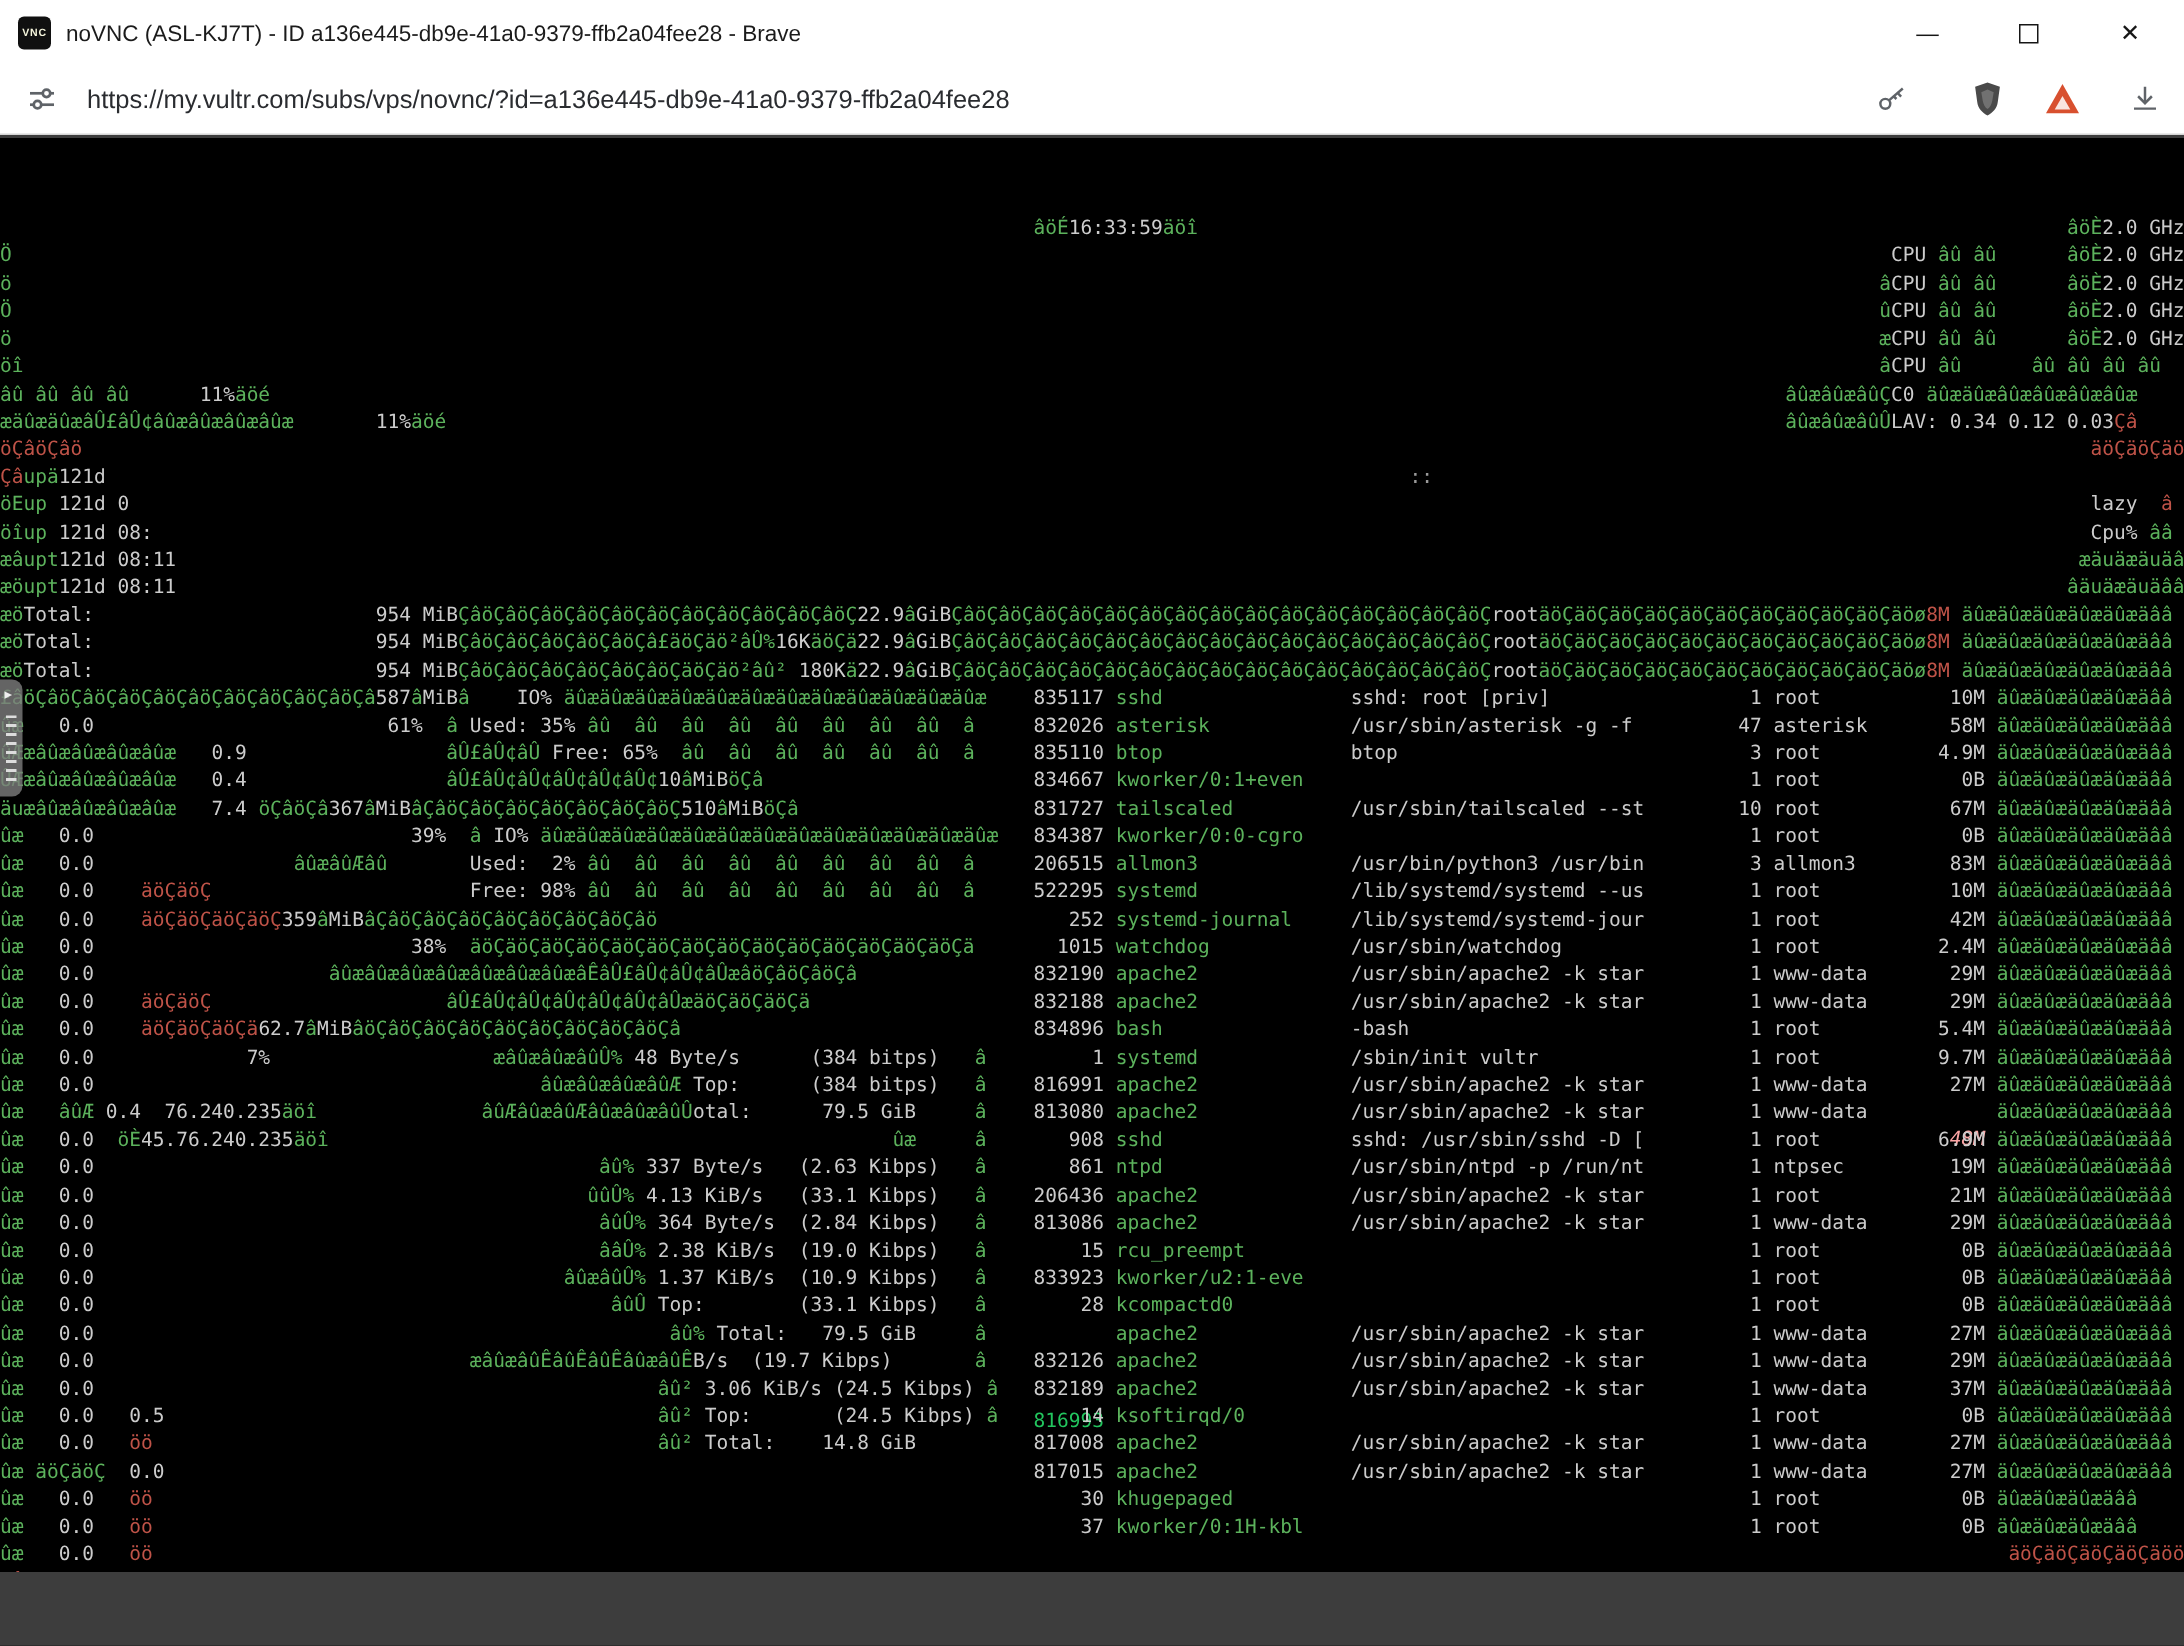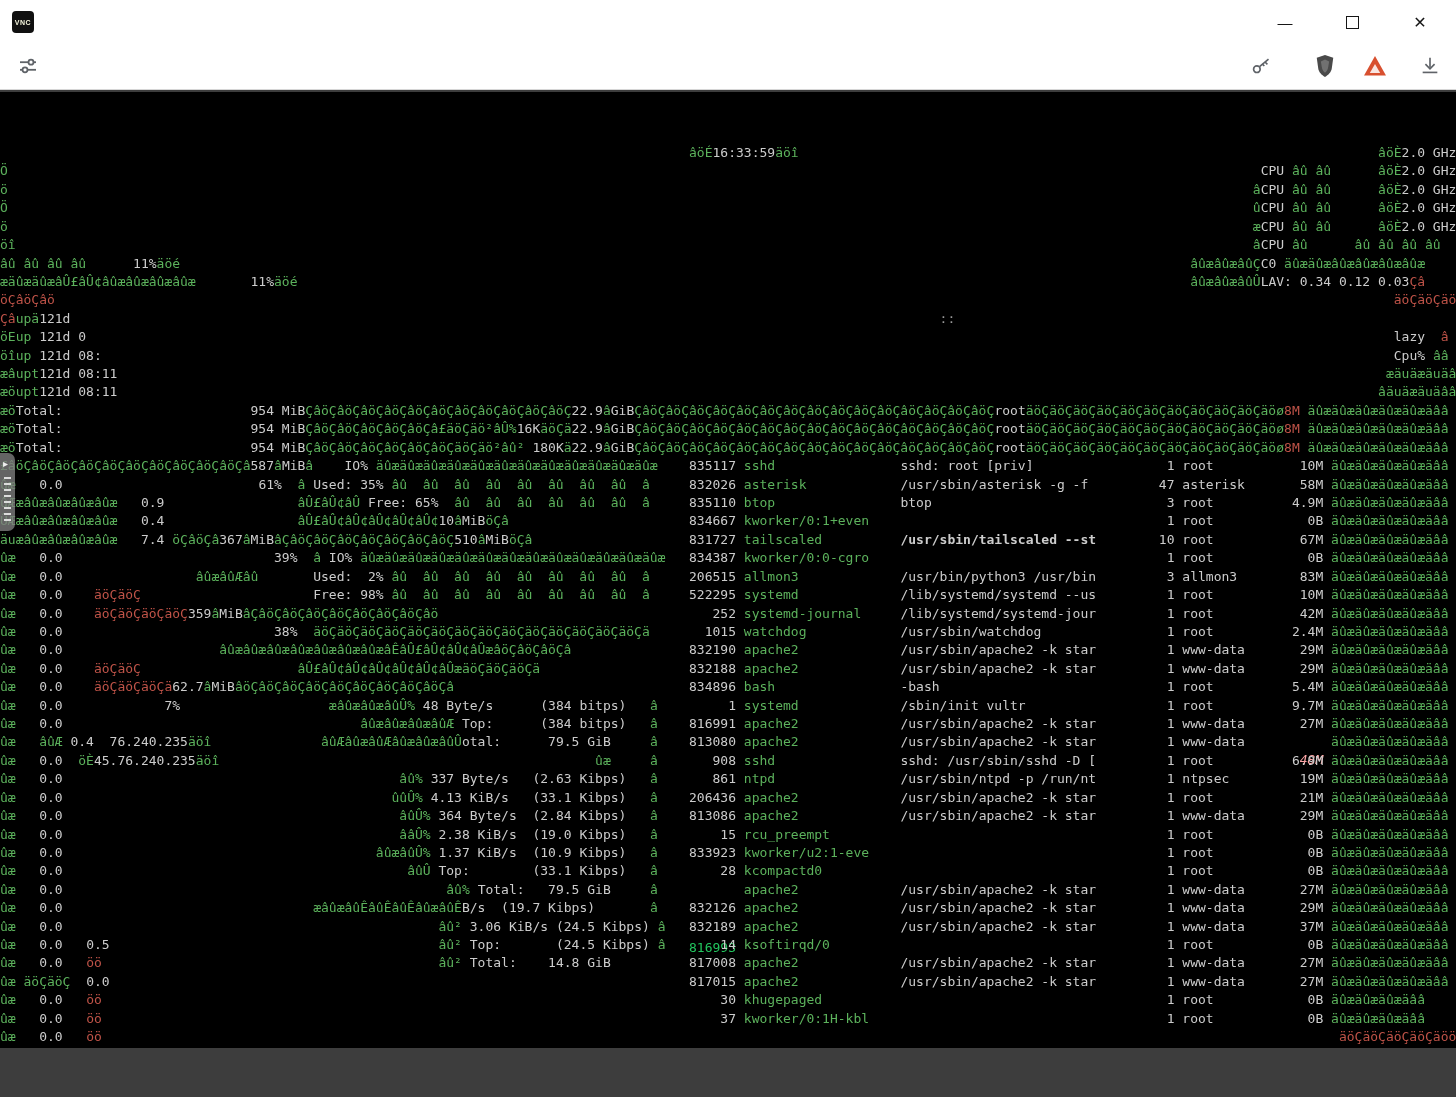--- a/index.html
+++ b/index.html
@@ -43,40 +43,42 @@
           border-radius:0 7px 7px 0}
   .handle .arrow{position:absolute;top:5px;left:3px;font-size:10px;color:#efefef;font-family:"DejaVu Sans",sans-serif}
   .handle .grip{position:absolute;left:4px;top:24px;width:7px;height:46px;
                 background:repeating-linear-gradient(to bottom,#dcdcdc 0 2px,transparent 2px 6px)}
 </style>
 </head>
 <body>
 
 <div class="titlebar">
   <div class="favicon">VNC</div>
+  <div class="wintitle">noVNC (ASL-KJ7T) - ID a136e445-db9e-41a0-9379-ffb2a04fee28 - Brave</div>
   <div class="winbtn min">—</div>
   <div class="winbtn max">
     <span class="maxbox"></span>
   </div>
   <div class="winbtn close">✕</div>
 </div>
 
 <div class="addressbar">
   <div class="abicon tune">
     <span>
       <svg width="20" height="20" viewBox="0 0 20 20">
         <g stroke="#5f6368" stroke-width="1.8" fill="none">
           <line x1="2" y1="6.2" x2="18" y2="6.2"></line>
             <line x1="2" y1="13.8" x2="18" y2="13.8"></line>
         </g>
         <circle cx="13" cy="6.2" r="2.5" fill="#ffffff" stroke="#5f6368" stroke-width="1.8"></circle>
         <circle cx="7" cy="13.8" r="2.5" fill="#ffffff" stroke="#5f6368" stroke-width="1.8"></circle>
       </svg>
     </span>
   </div>
+  <div class="urltext">https://my.vultr.com/subs/vps/novnc/?id=a136e445-db9e-41a0-9379-ffb2a04fee28</div>
   <div class="abicon key">
     <span>
       <svg width="22" height="22" viewBox="0 0 24 24" fill="none" stroke="#5f6368" stroke-width="1.8">
         <circle cx="7.5" cy="15.5" r="3.6"></circle>
         <path d="M10.4 12.8 L20.2 4.4"></path>
           <path d="M16.4 7.6 L19 10.2"></path>
           <path d="M13.6 10 L15.6 12"></path>
       </svg>
     </span>
   </div>
@@ -274,21 +276,21 @@
       <span class="tseg" style="left: 219.24px; top: 438.82px; color: rgb(204, 204, 204);">367</span>
       <span class="tseg" style="left: 242.73px; top: 438.82px; color: rgb(92, 178, 92);">â</span>
       <span class="tseg" style="left: 250.56px; top: 438.82px; color: rgb(204, 204, 204);">MiB</span>
       <span class="tseg" style="left: 274.05px; top: 438.82px; color: rgb(92, 178, 92);">âÇâöÇâöÇâöÇâöÇâöÇâöÇâöÇ</span>
       <span class="tseg" style="left: 454.14px; top: 438.82px; color: rgb(204, 204, 204);">510</span>
       <span class="tseg" style="left: 477.63px; top: 438.82px; color: rgb(92, 178, 92);">â</span>
       <span class="tseg" style="left: 485.46px; top: 438.82px; color: rgb(204, 204, 204);">MiB</span>
       <span class="tseg" style="left: 508.95px; top: 438.82px; color: rgb(92, 178, 92);">öÇâ</span>
       <span class="tseg" style="left: 689.04px; top: 438.82px; color: rgb(204, 204, 204);">831727</span>
       <span class="tseg" style="left: 743.85px; top: 438.82px; color: rgb(92, 178, 92);">tailscaled</span>
-      <span class="tseg" style="left: 900.45px; top: 438.82px; color: rgb(204, 204, 204); font-weight: bold;">/usr/sbin/tailscaled --st</span>
+      <span class="tseg" style="left: 900.45px; top: 438.82px; color: rgb(204, 204, 204);">/usr/sbin/tailscaled --st</span>
       <span class="tseg" style="left: 1158.84px; top: 438.82px; color: rgb(204, 204, 204);">10</span>
       <span class="tseg" style="left: 1182.33px; top: 438.82px; color: rgb(204, 204, 204);">root</span>
       <span class="tseg" style="left: 1299.78px; top: 438.82px; color: rgb(204, 204, 204);">67M</span>
       <span class="tseg" style="left: 1331.1px; top: 438.82px; color: rgb(92, 178, 92);">äûæäûæäûæäûæäââ</span>
       <span class="tseg" style="left: 0px; top: 457.24px; color: rgb(92, 178, 92);">ûæ</span>
       <span class="tseg" style="left: 39.15px; top: 457.24px; color: rgb(204, 204, 204);">0.0</span>
       <span class="tseg" style="left: 274.05px; top: 457.24px; color: rgb(204, 204, 204);">39%</span>
       <span class="tseg" style="left: 313.2px; top: 457.24px; color: rgb(92, 178, 92);">â</span>
       <span class="tseg" style="left: 328.86px; top: 457.24px; color: rgb(204, 204, 204);">IO%</span>
       <span class="tseg" style="left: 360.18px; top: 457.24px; color: rgb(92, 178, 92);">äûæäûæäûæäûæäûæäûæäûæäûæäûæäûæäûæäûæäûæ</span>

